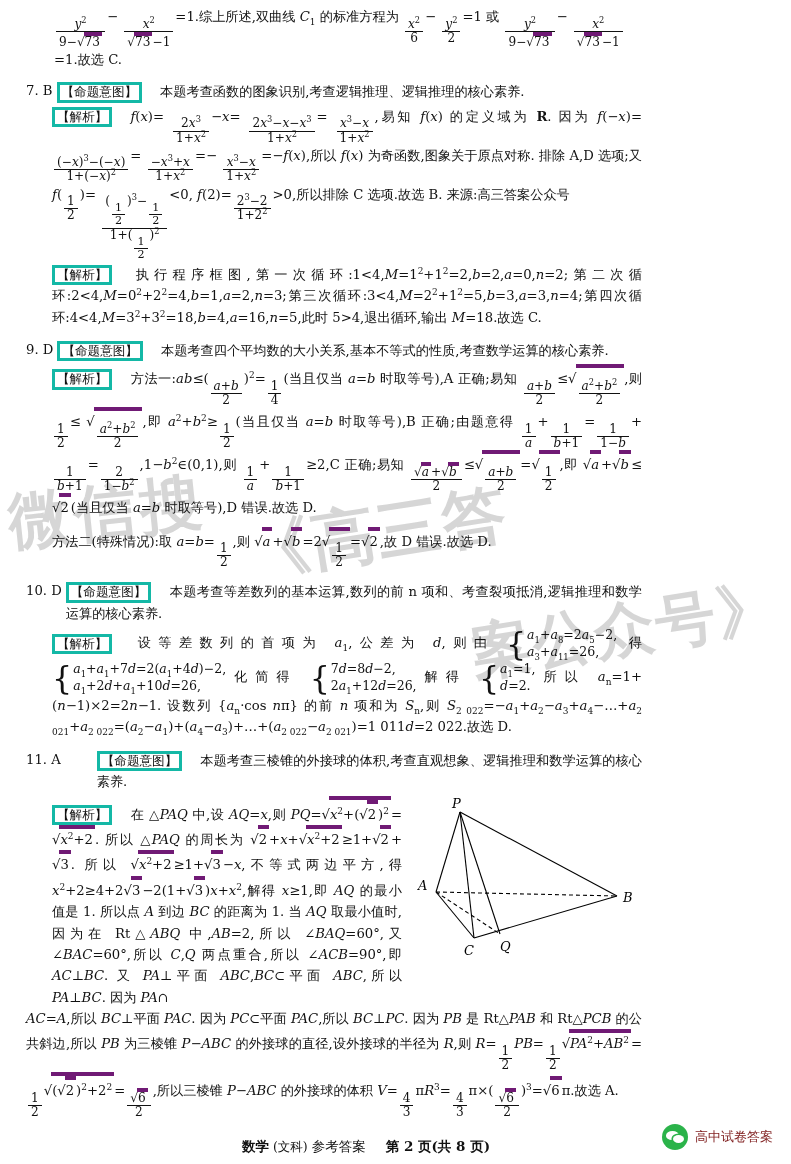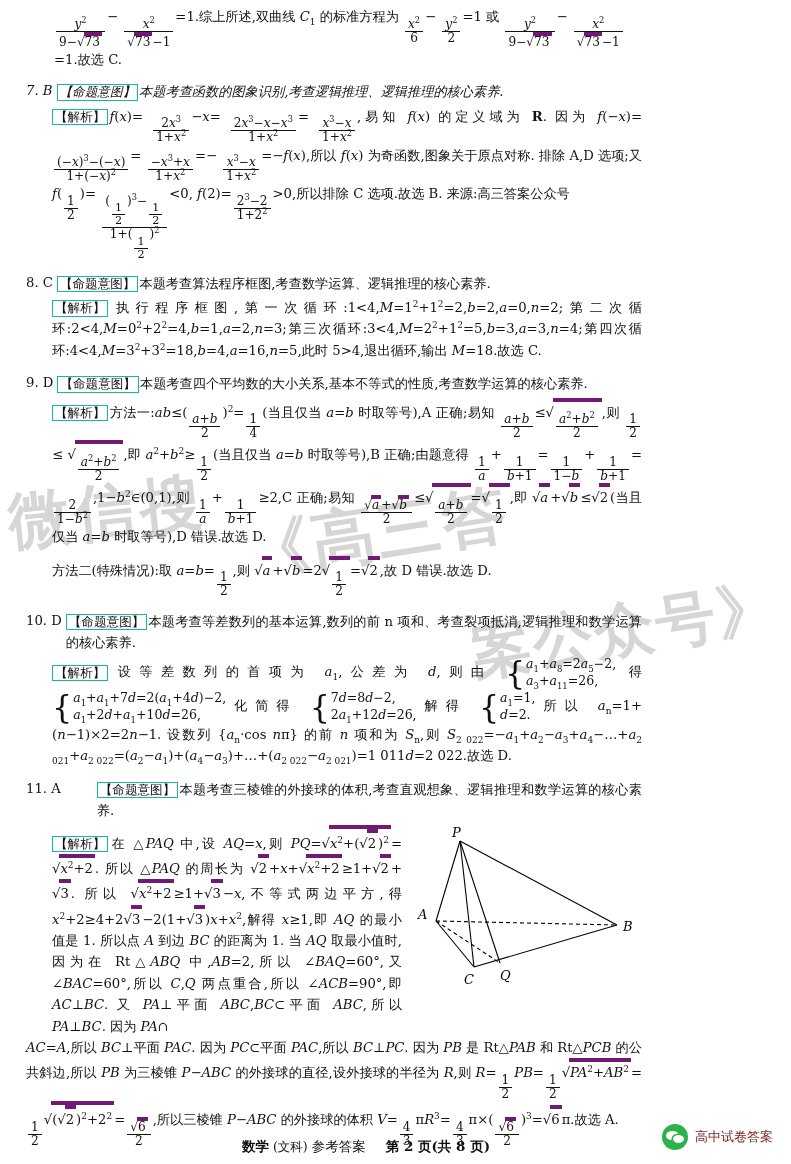--- a/index.html
+++ b/index.html
@@ -37,27 +37,27 @@
   }
   .body{flex:1 1 auto;}
   .blk{
     font-size:13.2px;
     line-height:1.62;
     text-align:justify;
     margin:0;
   }
   .indent{padding-left:26px;}
   .tag{
-    border:1px solid #14b8a6;
+    border:3px solid #14b8a6;
     padding:0 2px;
     font-size:12.6px;
     white-space:nowrap;
     line-height:1.15;
     display:inline-block;
-    margin-right:1px;
+    margin-right:18px;
   }
   .mi{font-style:italic;font-family:"DejaVu Serif","Liberation Serif",serif;}
   .frac{
     display:inline-flex;
     flex-direction:column;
     vertical-align:-0.55em;
     text-align:center;
     margin:0 2px;
     line-height:1.08;
     font-size:0.92em;
@@ -213,21 +213,21 @@
       <span class="frac">
           <span class="num"><span class="mi">y</span><sup>2</sup></span>
           <span class="den">9−<span class="rad">√<span class="sq">73</span></span></span>
         </span>−
       <span class="frac">
           <span class="num"><span class="mi">x</span><sup>2</sup></span>
           <span class="den"><span class="rad">√<span class="sq">73</span></span>−1</span>
         </span>=1.故选 C.
     </div>
 
-    <div class="row" style="margin-top:10px;font-style:italic;">
+    <div class="row" style="margin-top:10px;">
       <div class="qnum">
         <span>7.</span>&nbsp;<span>B</span>
       </div>
       <div class="body">
         <div class="blk">
           <span class="tag">【命题意图】</span><span>本题考查函数的图象识别,考查逻辑推理、逻辑推理的核心素养.</span>
         </div>
       </div>
     </div>
     <div class="blk indent" style="margin-top:3px;">
@@ -271,30 +271,20 @@
               <span class="num">1</span>
               <span class="den">2</span>
             </span>)<sup>2</sup></span>
         </span>&lt;0,
       <span class="mi">f</span>(2)=<span class="frac">
           <span class="num">2<sup>3</sup>−2</span>
           <span class="den">1+2<sup>2</sup></span>
         </span>&gt;0,所以排除 C 选项.故选 B. 来源:高三答案公众号
     </div>
 
-    <div class="row" style="margin-top:12px;">
-      <div class="qnum">
-        <span>8.</span>&nbsp;<span>C</span>
-      </div>
-      <div class="body">
-        <div class="blk">
-          <span class="tag">【命题意图】</span><span>本题考查算法程序框图,考查数学运算、逻辑推理的核心素养.</span>
-        </div>
-      </div>
-    </div>
     <div class="blk indent" style="margin-top:3px;">
       <span class="tag">【解析】</span>执行程序框图,第一次循环:1&lt;4,<span class="mi">M</span>=1<sup>2</sup>+1<sup>2</sup>=2,<span class="mi">b</span>=2,<span class="mi">a</span>=0,<span class="mi">n</span>=2;第二次循环:2&lt;4,<span class="mi">M</span>=0<sup>2</sup>+2<sup>2</sup>=4,<span class="mi">b</span>=1,<span class="mi">a</span>=2,<span class="mi">n</span>=3;第三次循环:3&lt;4,<span class="mi">M</span>=2<sup>2</sup>+1<sup>2</sup>=5,<span class="mi">b</span>=3,<span class="mi">a</span>=3,<span class="mi">n</span>=4;第四次循环:4&lt;4,<span class="mi">M</span>=3<sup>2</sup>+3<sup>2</sup>=18,<span class="mi">b</span>=4,<span class="mi">a</span>=16,<span class="mi">n</span>=5,此时 5&gt;4,退出循环,输出 <span class="mi">M</span>=18.故选 C.
     </div>
 
     <div class="row" style="margin-top:12px;">
       <div class="qnum">
         <span>9.</span>&nbsp;<span>D</span>
       </div>
       <div class="body">
         <div class="blk">

